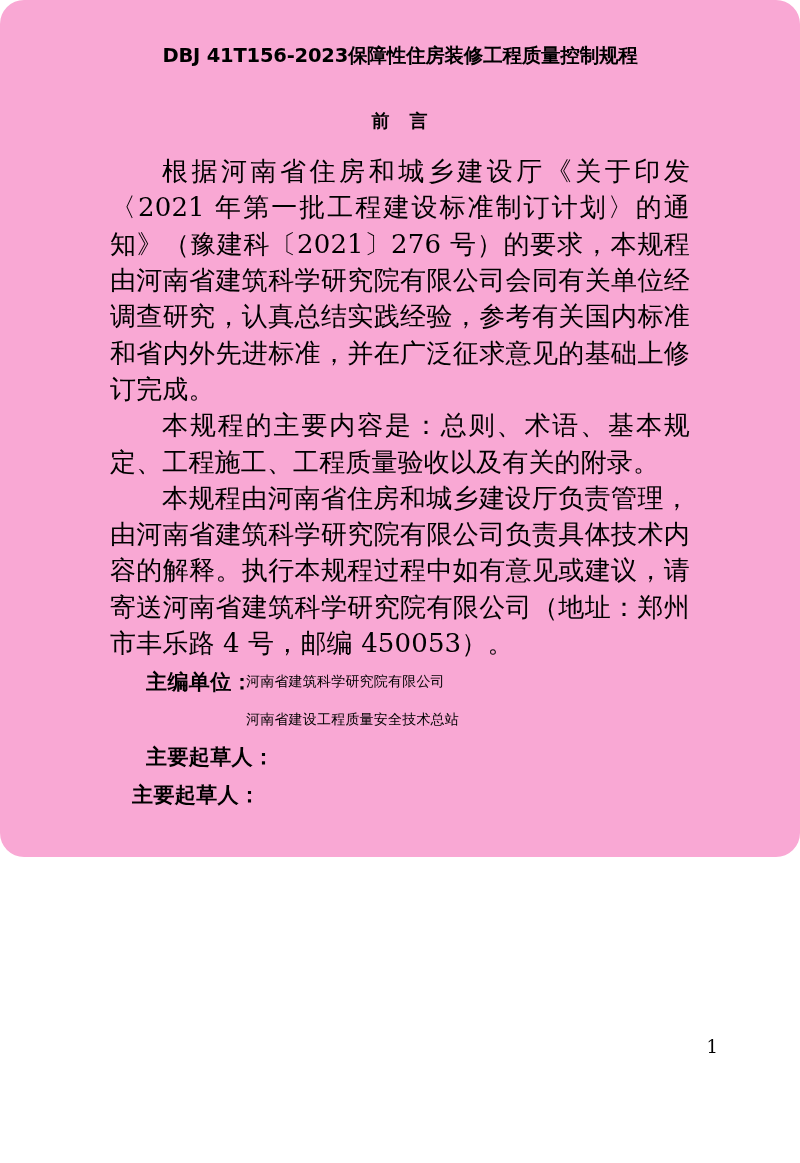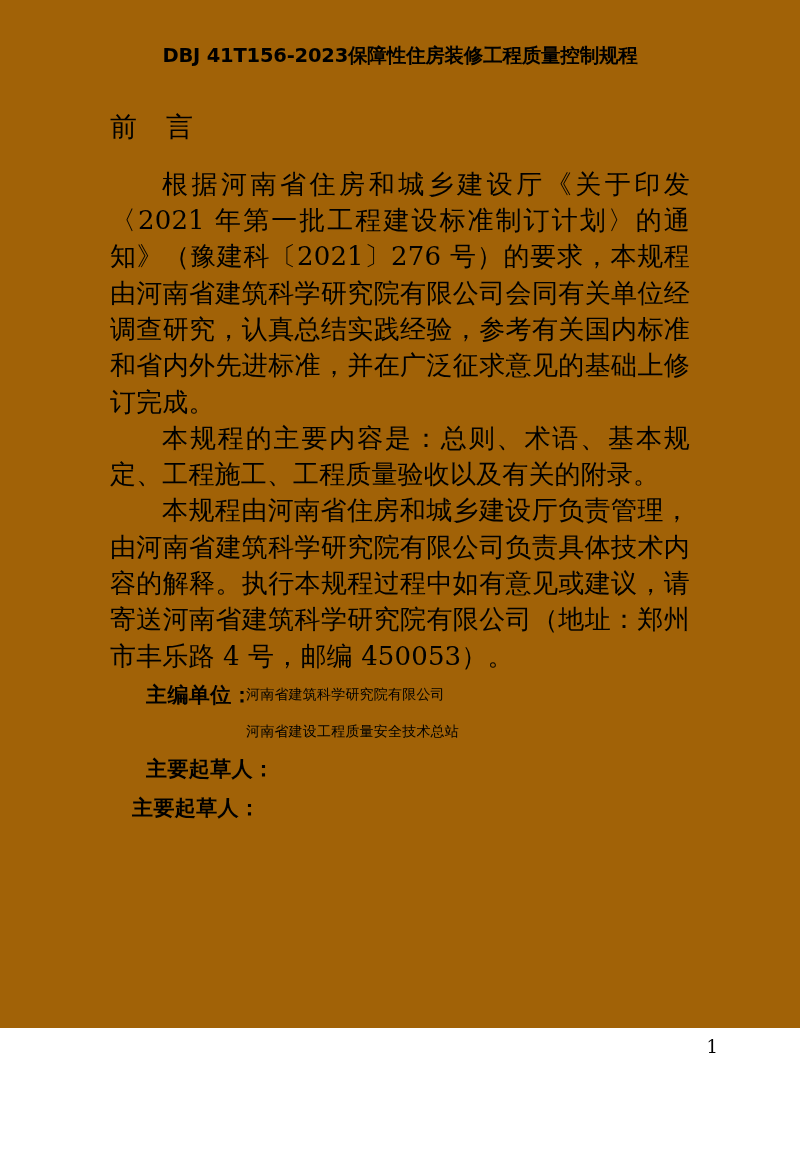--- a/index.html
+++ b/index.html
@@ -14,22 +14,23 @@
     position: relative;
     font-family: "DejaVu Serif", "Liberation Serif", serif;
     color: #000000;
     overflow: hidden;
   }
 
   .page {
     position: absolute;
     inset: 0;
     width: 800px;
-    height: 1028px;
-    background: #a16207;
+    height: 857px;
+    background: #f9a8d4;
+    border-radius: 24px;
   }
 
   
   .running-header {
     position: absolute;
     top: 44px;
     left: 0;
     width: 800px;
     text-align: center;
     font-family: "DejaVu Sans", "Liberation Sans", sans-serif;
@@ -42,24 +43,24 @@
 
   
   .content {
     position: absolute;
     top: 108px;
     left: 110px;
     width: 580px;
   }
 
   .doc-title {
-    text-align: left;
+    text-align: center;
     font-family: "DejaVu Serif", "Liberation Serif", serif;
-    font-weight: 400;
-    font-size: 27px;
+    font-weight: 700;
+    font-size: 18px;
     line-height: 1.4;
     margin: 0 0 20px 0;
     letter-spacing: 1px;
   }
 
   .para {
     font-size: 26px;
     line-height: 36.3px;
     margin: 0;
     text-align: justify;

